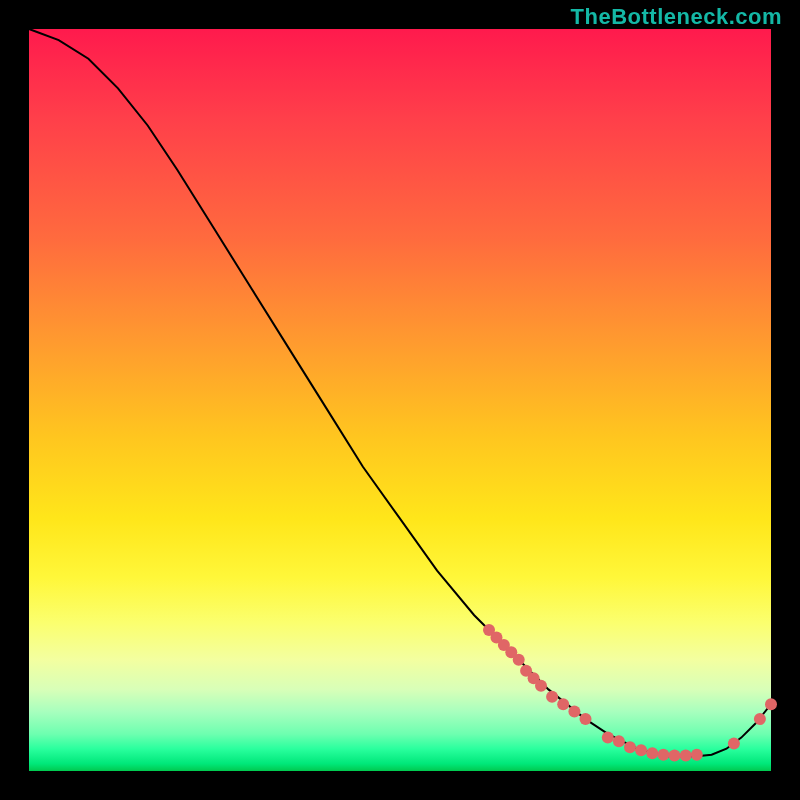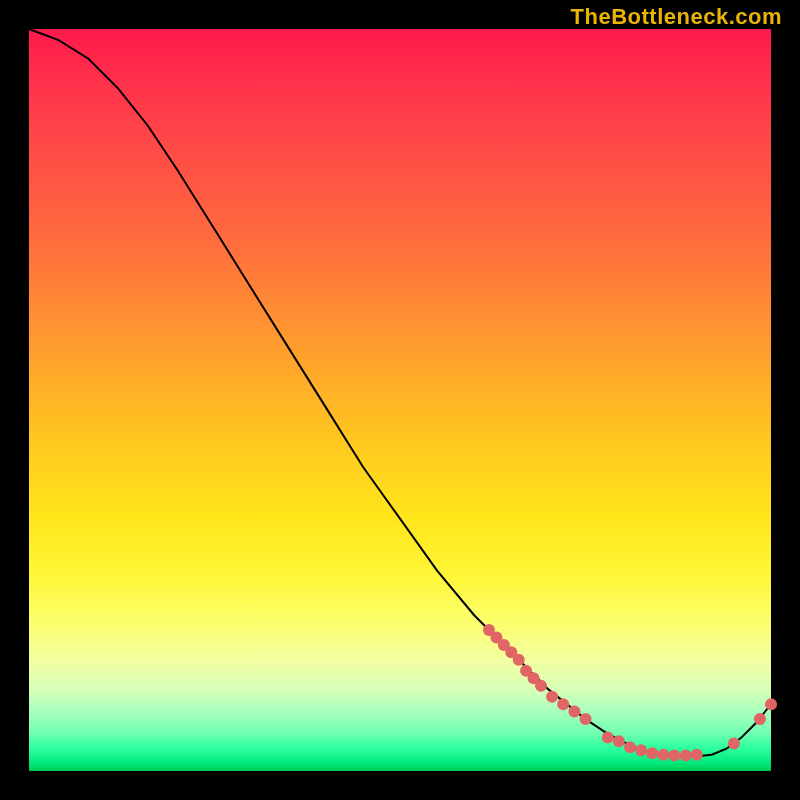--- a/index.html
+++ b/index.html
@@ -13,21 +13,21 @@
   }
   .stage {
     position: relative;
     width: 800px;
     height: 800px;
   }
   .watermark {
     position: absolute;
     top: 4px;
     right: 18px;
-    color: #eab308;
+    color: #14b8a6;
     font-size: 22px;
     font-weight: 700;
     letter-spacing: 0.5px;
     user-select: none;
     z-index: 5;
   }
   .plot-area {
     position: absolute;
     left: 29px;
     top: 29px;

